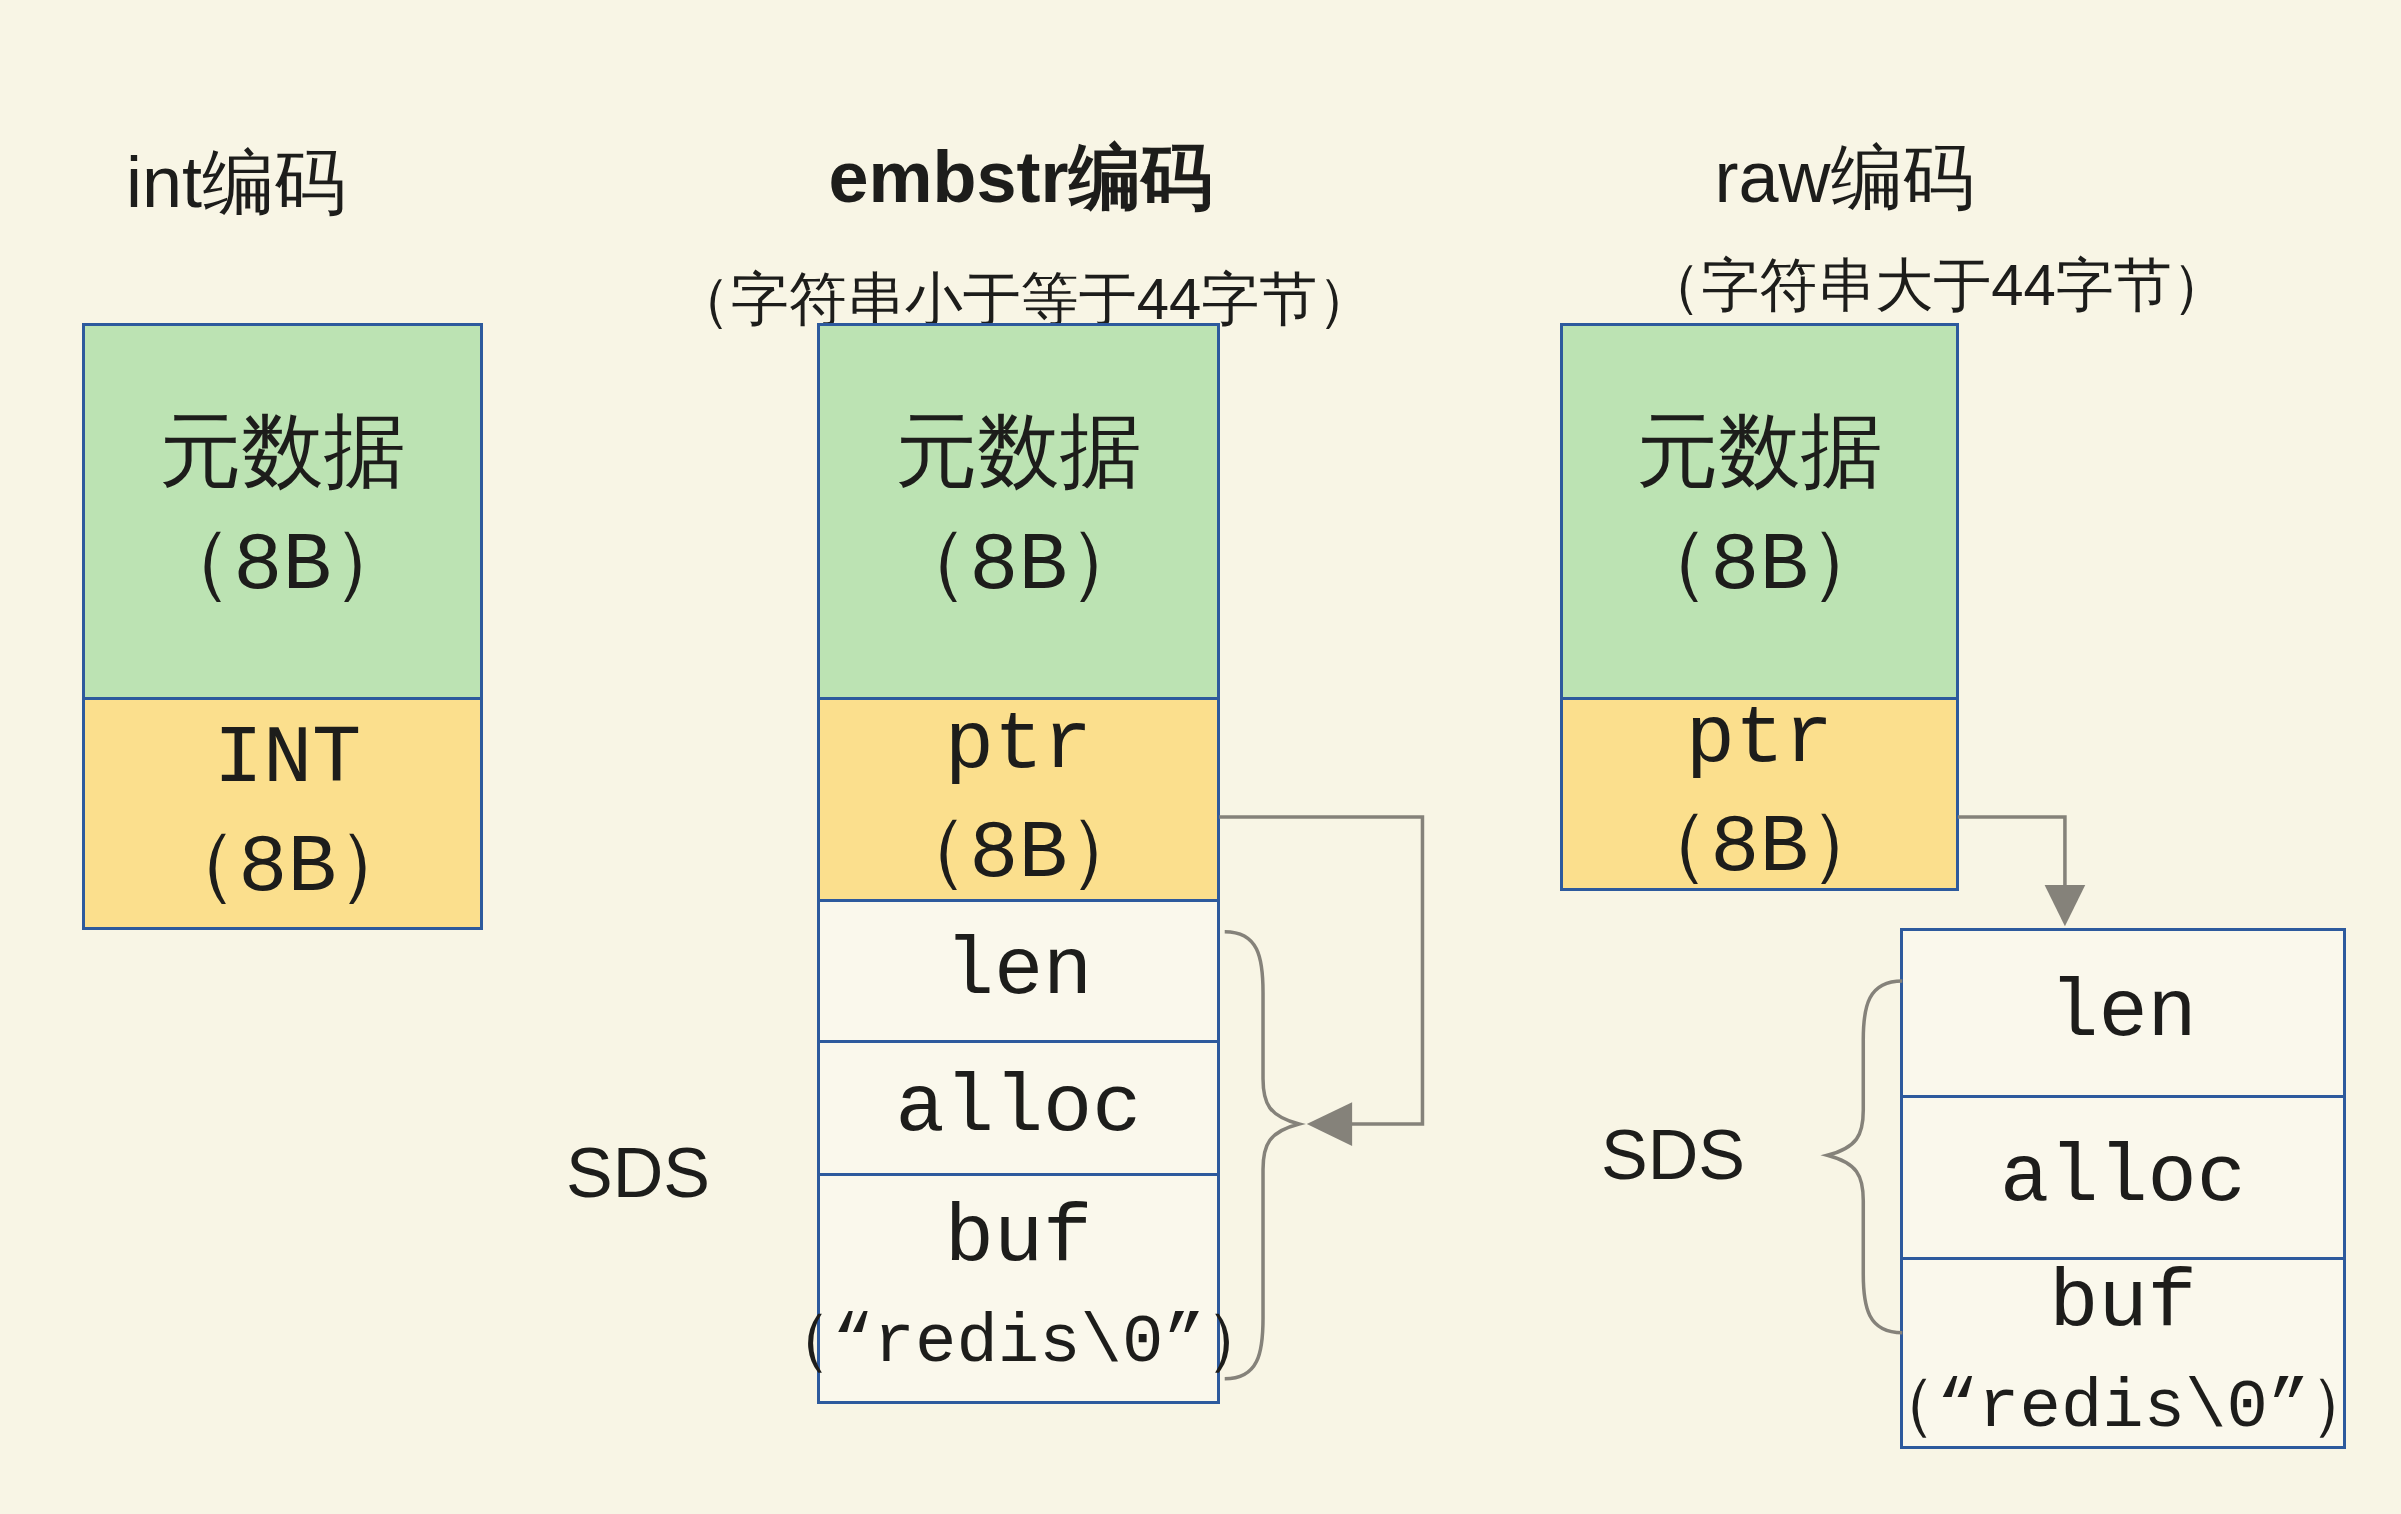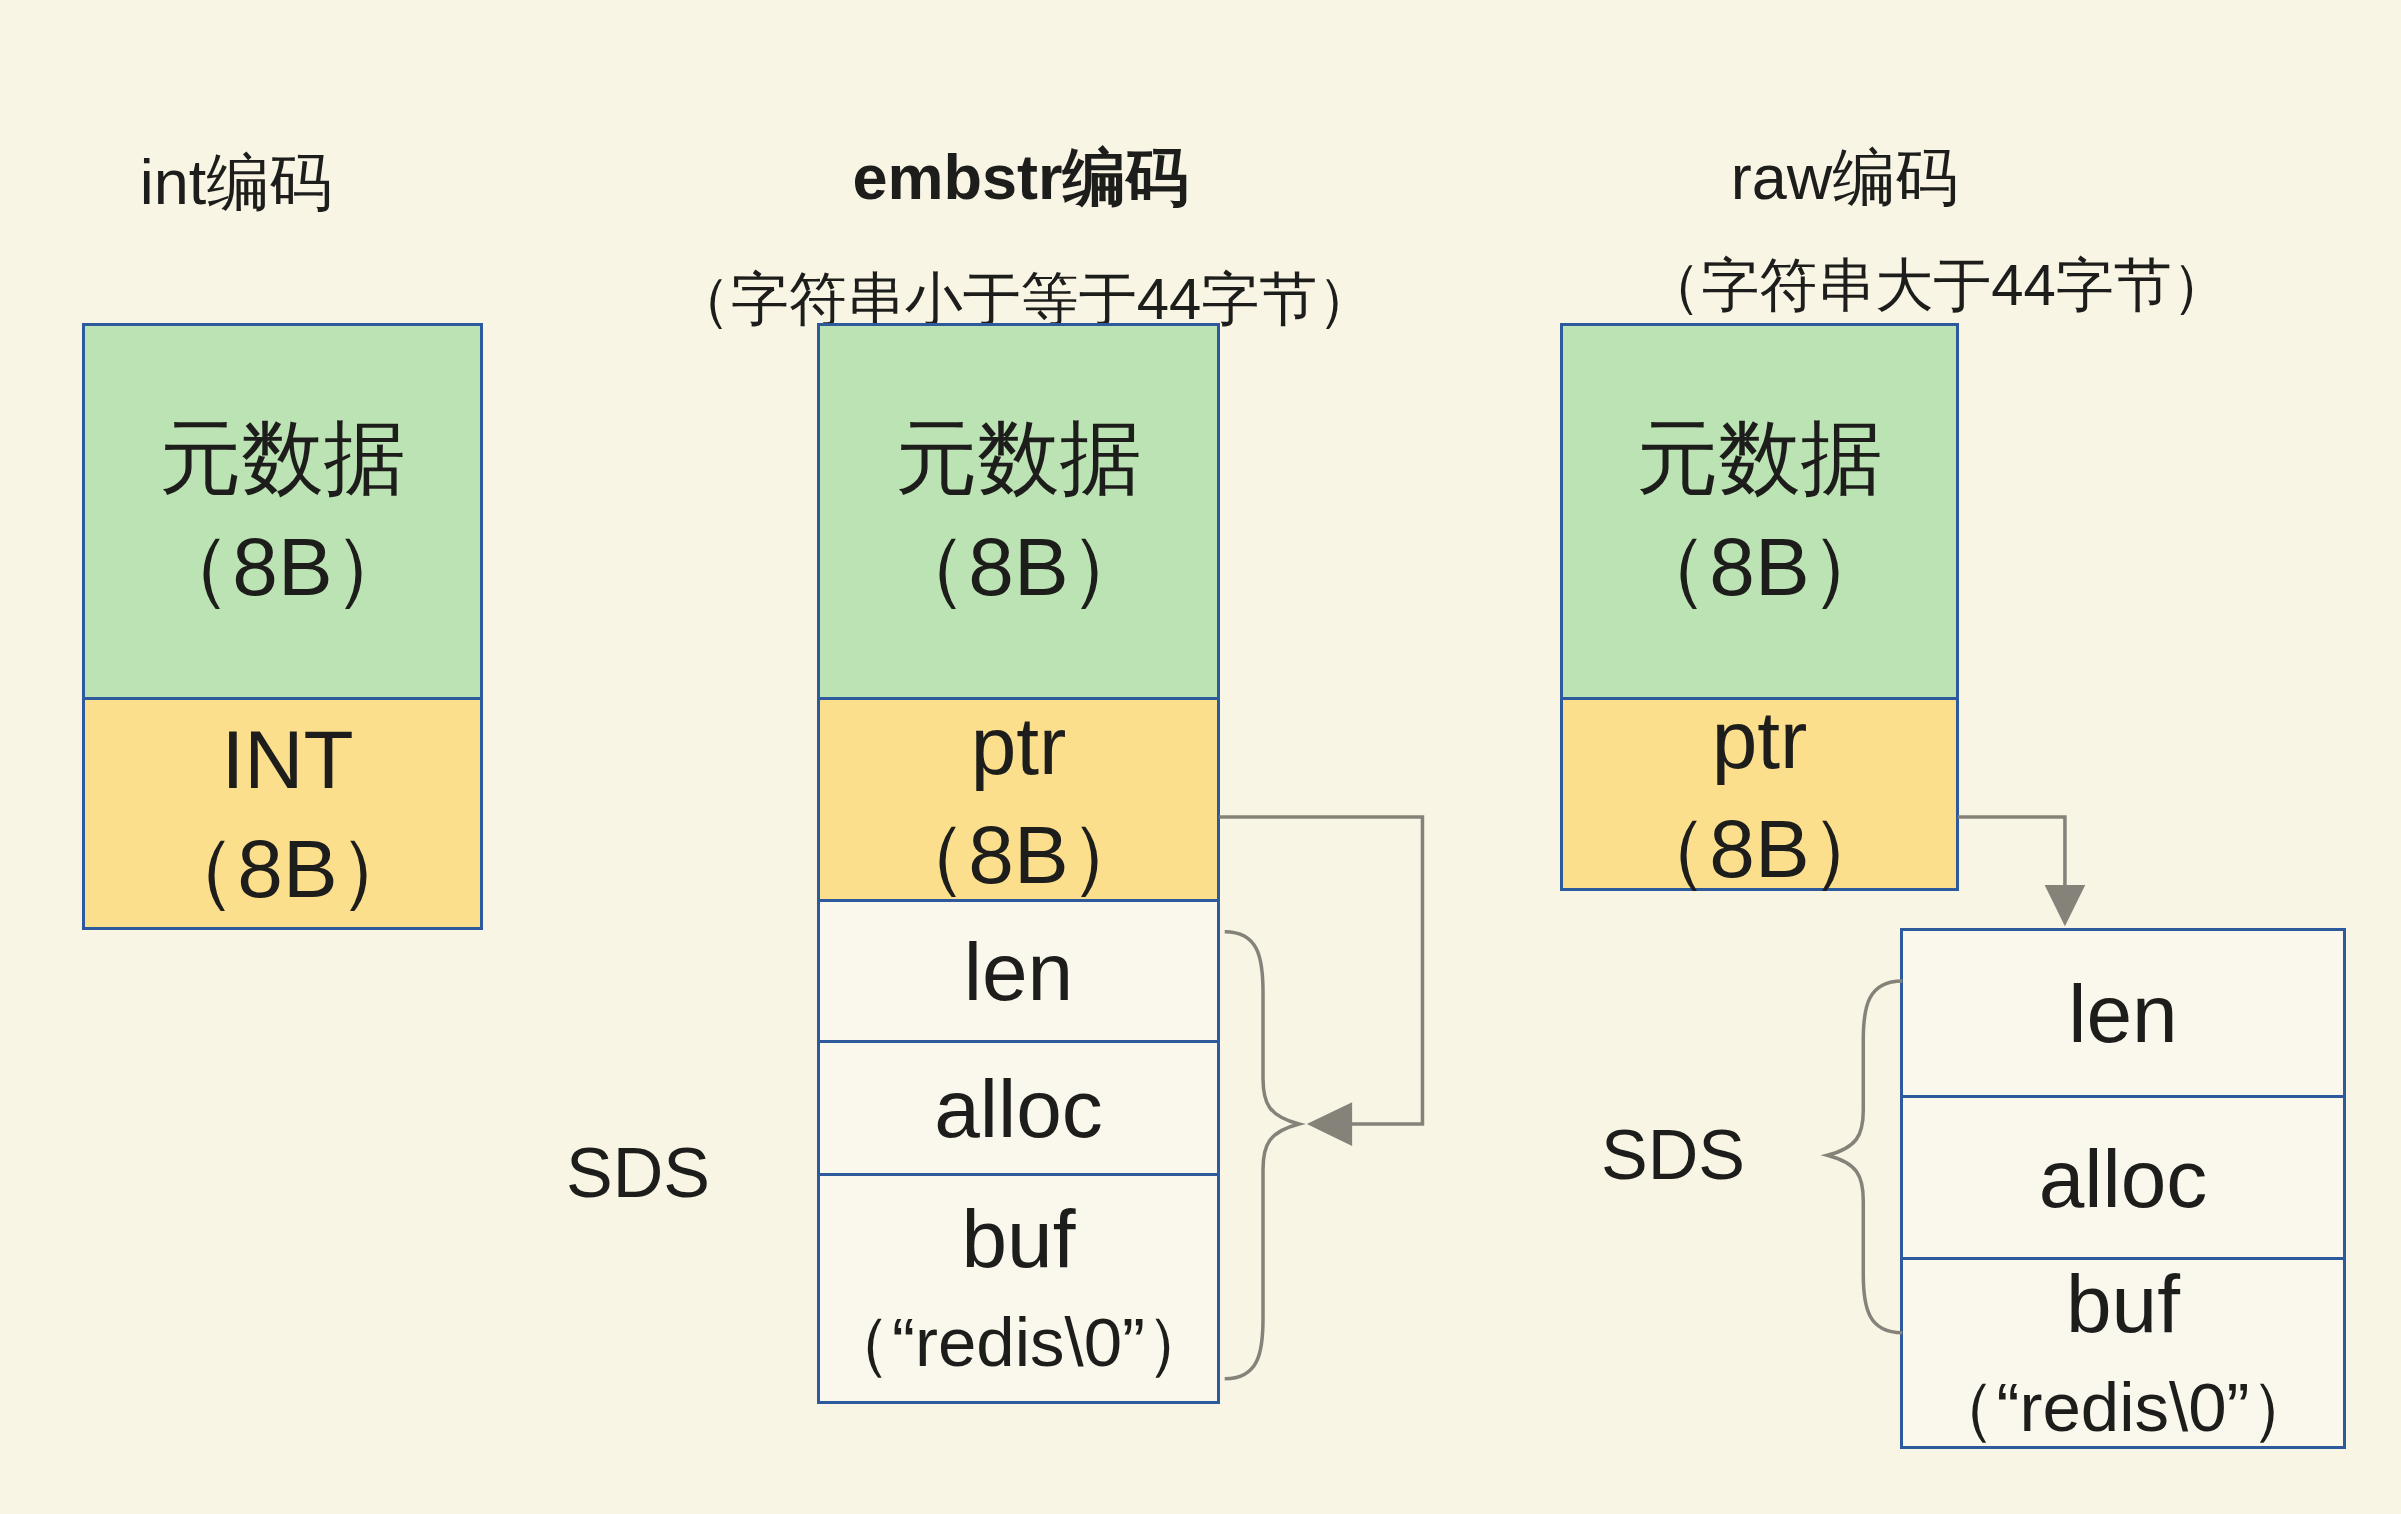--- a/index.html
+++ b/index.html
@@ -6,26 +6,26 @@
     --bg:#f8f5e5; --green:#bce3b3; --yellow:#fbdf8d; --fill:#faf8ec;
     --border:#2d5a9d; --connector:#85827a; --text:#1d1d1b;
   }
   html,body{margin:0;padding:0;}
   body{
     width:2401px;height:1515px;position:relative;overflow:hidden;
     background:var(--bg);
     font-family:"Liberation Sans","DejaVu Sans",sans-serif;
     color:var(--text);
   }
-  .title-line{position:absolute;text-align:center;font-size:63px;line-height:117px;white-space:nowrap;}
+  .title-line{position:absolute;text-align:center;font-size:72px;line-height:117px;white-space:nowrap;}
   .title-sub{font-size:58px;line-height:109px;}
   .box{
     position:absolute;box-sizing:border-box;border:3.9px solid var(--border);
     display:flex;flex-direction:column;align-items:center;justify-content:center;
-    font-size:82px;line-height:109px;text-align:center;
+    font-size:82px;line-height:109px;text-align:center;font-family:Liberation Mono, monospace;
   }
   .green{background:var(--green);}
   .yellow{background:var(--yellow);}
   .plain{background:var(--fill);}
   .buf-value{font-size:69px;line-height:100px;}
   .sds-label{position:absolute;font-size:70px;line-height:86px;text-align:center;}
   svg.overlay{position:absolute;left:0;top:0;pointer-events:none;}
   .conn{stroke:var(--connector);stroke-width:4.5;fill:none;}
   .head{fill:var(--connector);stroke:none;}
 </style>

